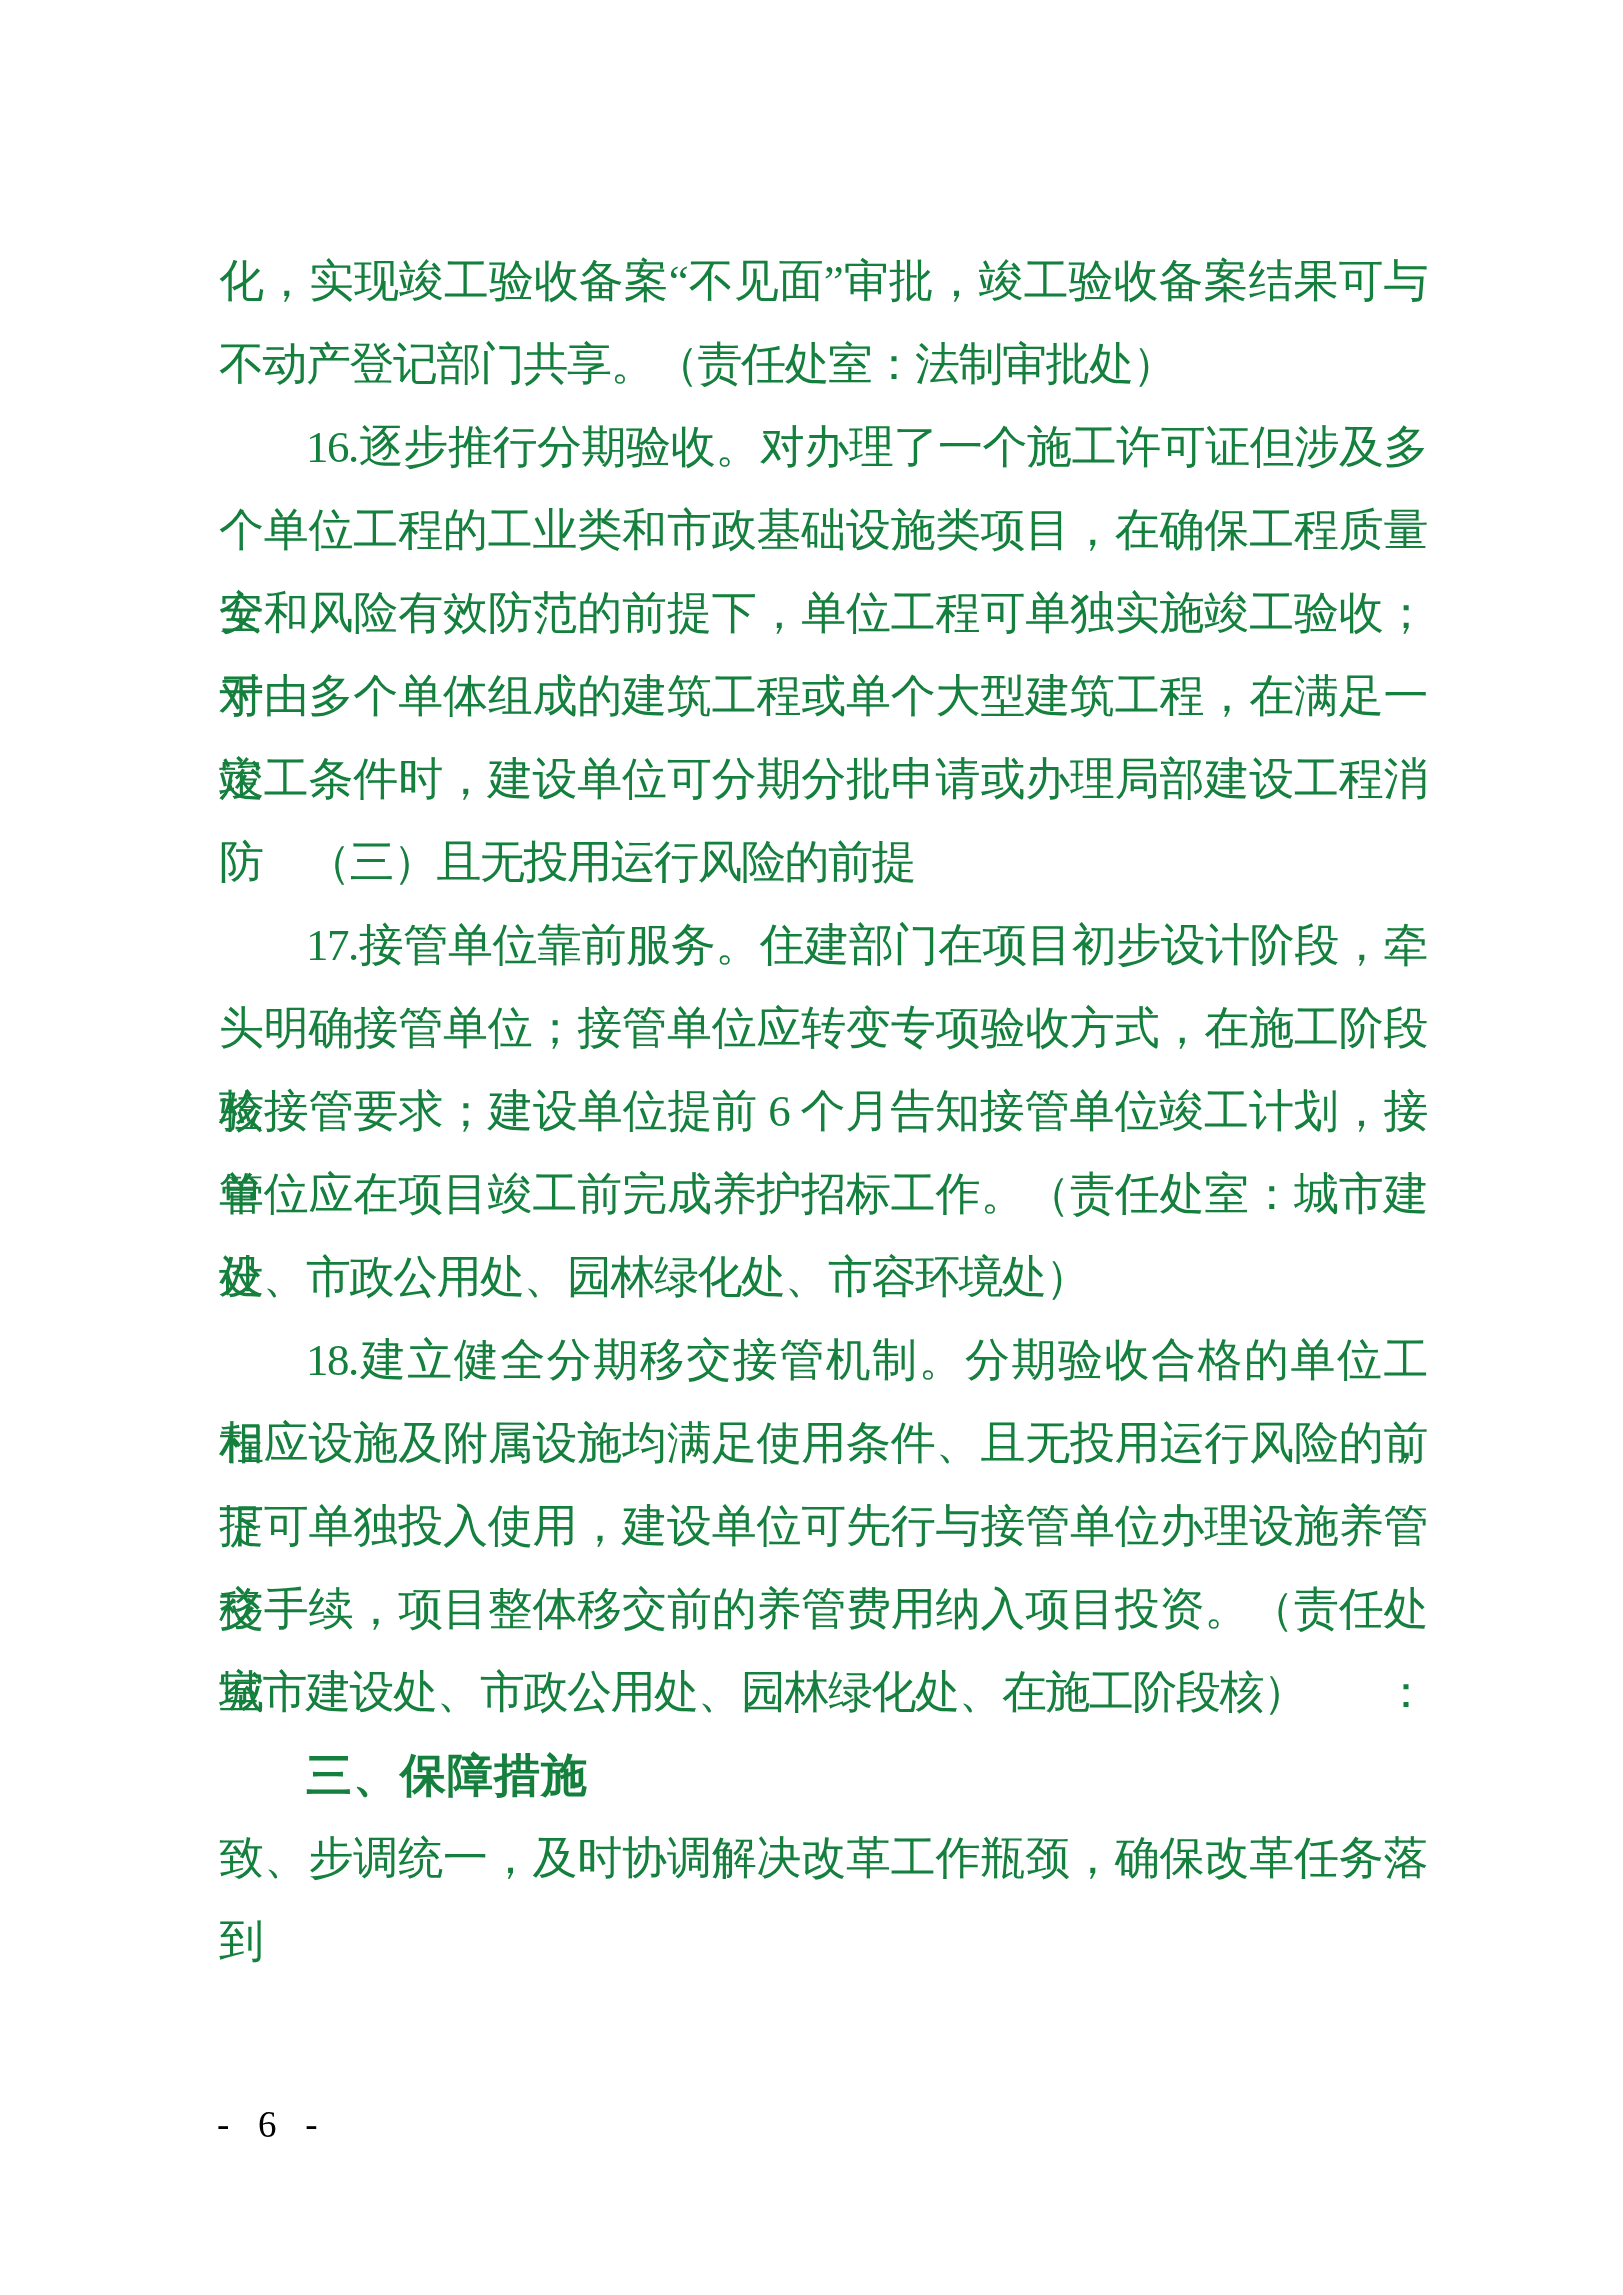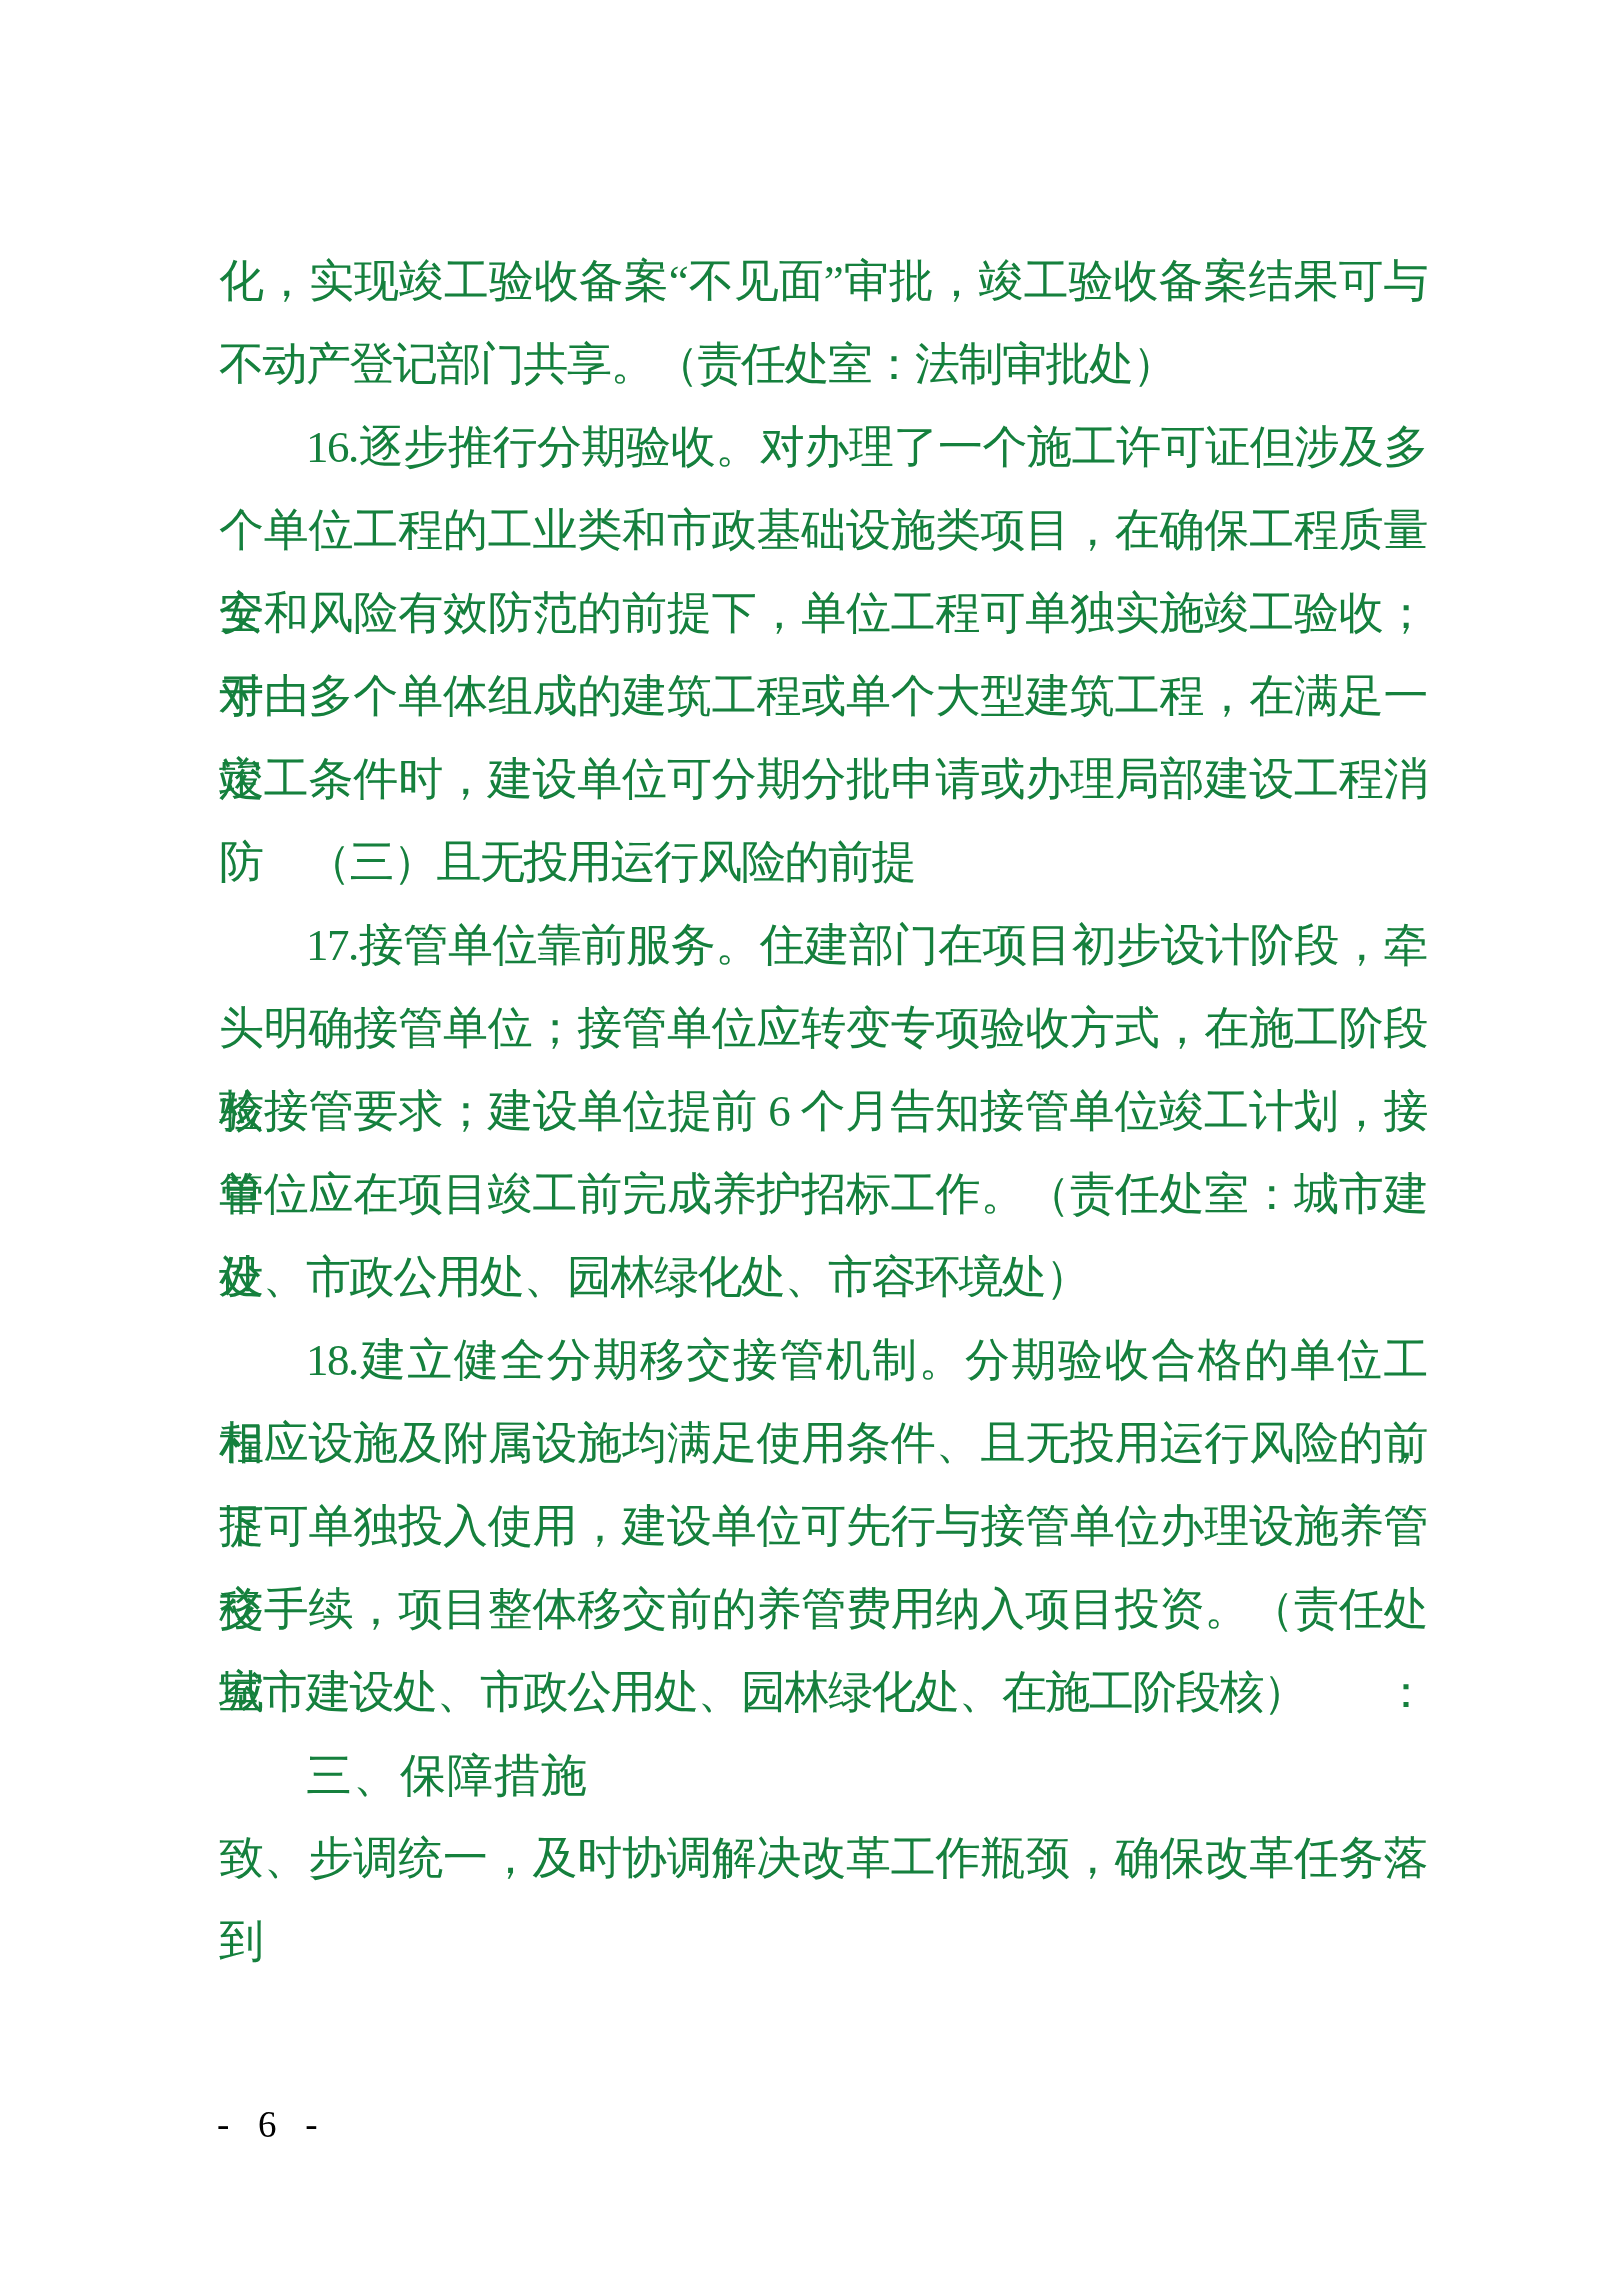--- a/index.html
+++ b/index.html
@@ -38,21 +38,21 @@
     text-indent: 87px;
   }
   .lead {
     font-weight: normal;
   }
   .line.heading {
     letter-spacing: 1px;
   }
   .line.heading .lead {
     font-family: "Liberation Sans", "DejaVu Sans", sans-serif;
-    font-weight: normal;
+    font-weight: bold;
     font-size: 46px;
   }
   .page-number {
     position: absolute;
     left: 217px;
     top: 2094px;
     height: 61px;
     line-height: 61px;
     font-size: 37px;
     font-family: "Liberation Serif", "DejaVu Serif", serif;

